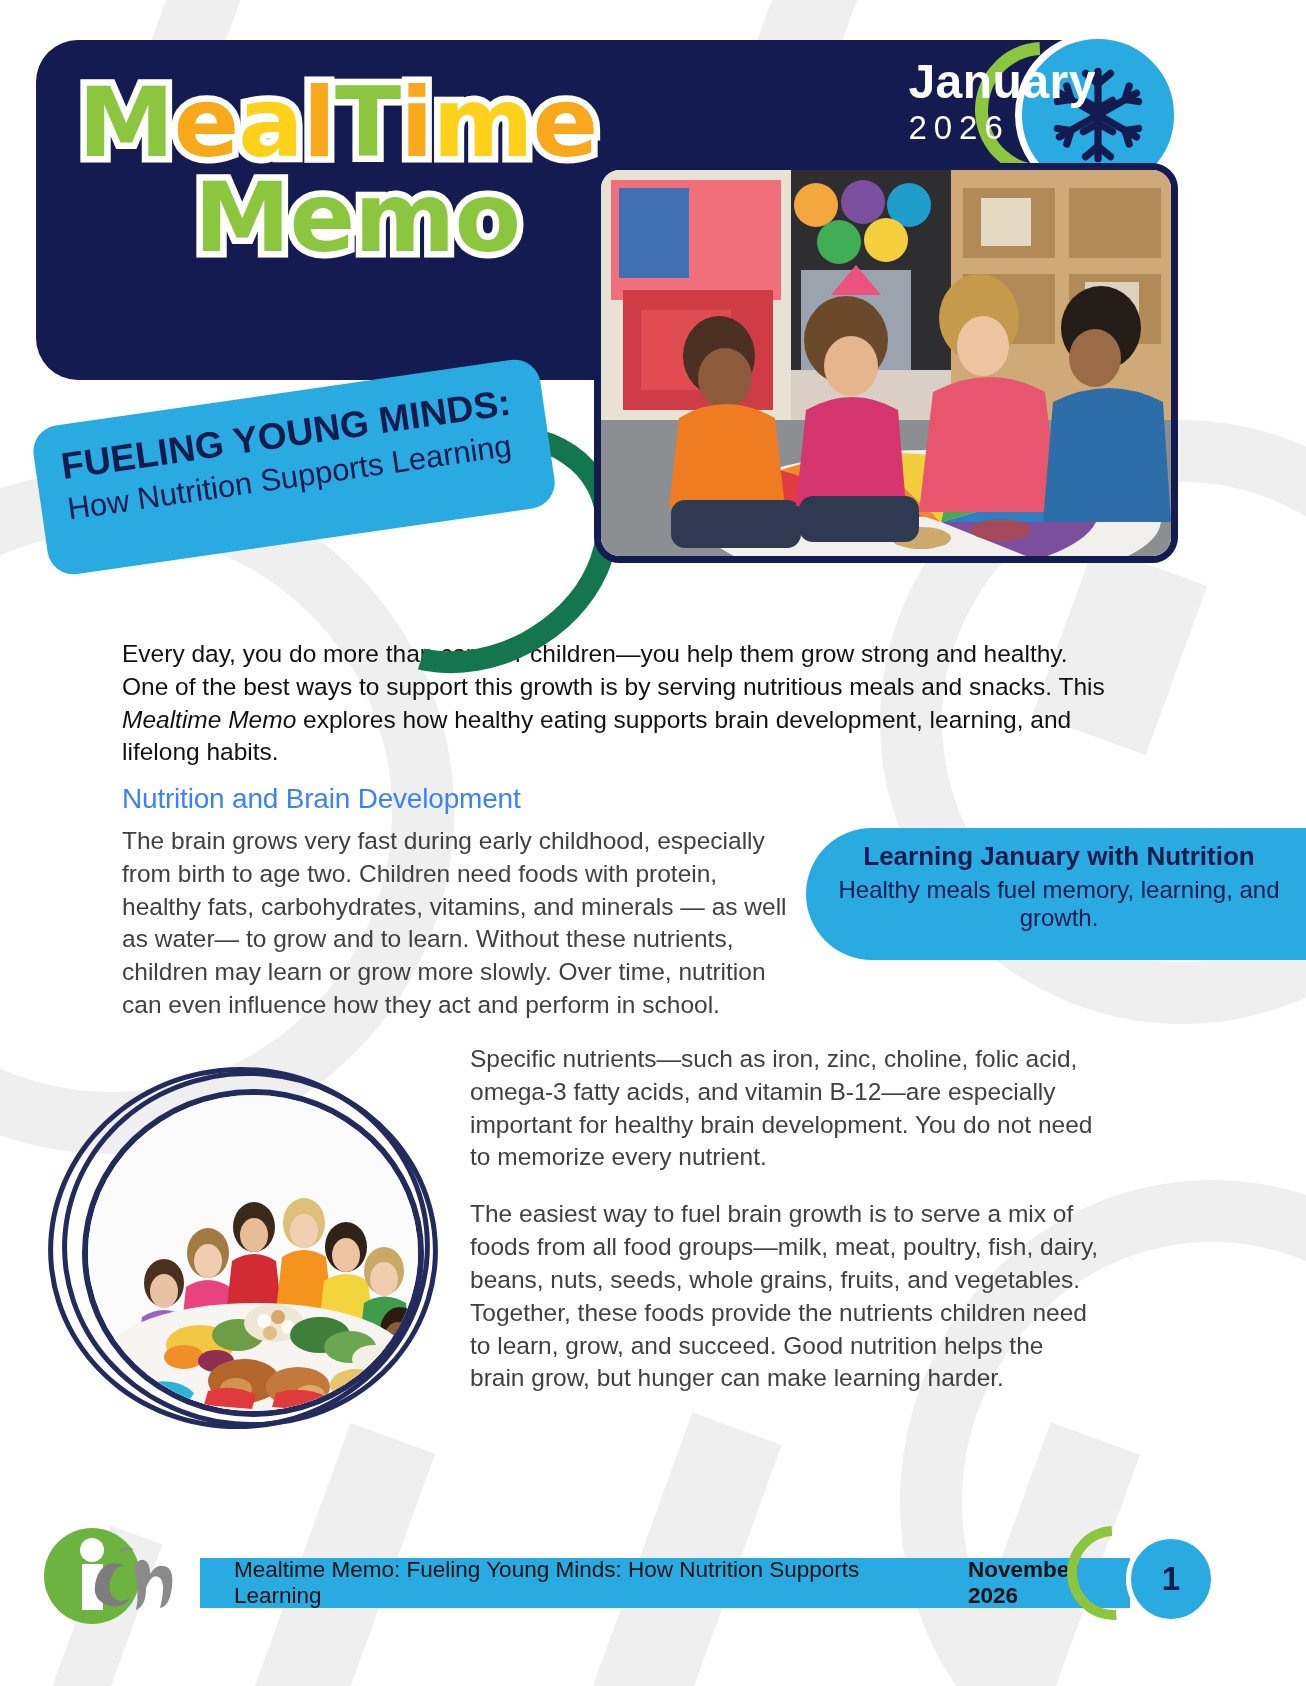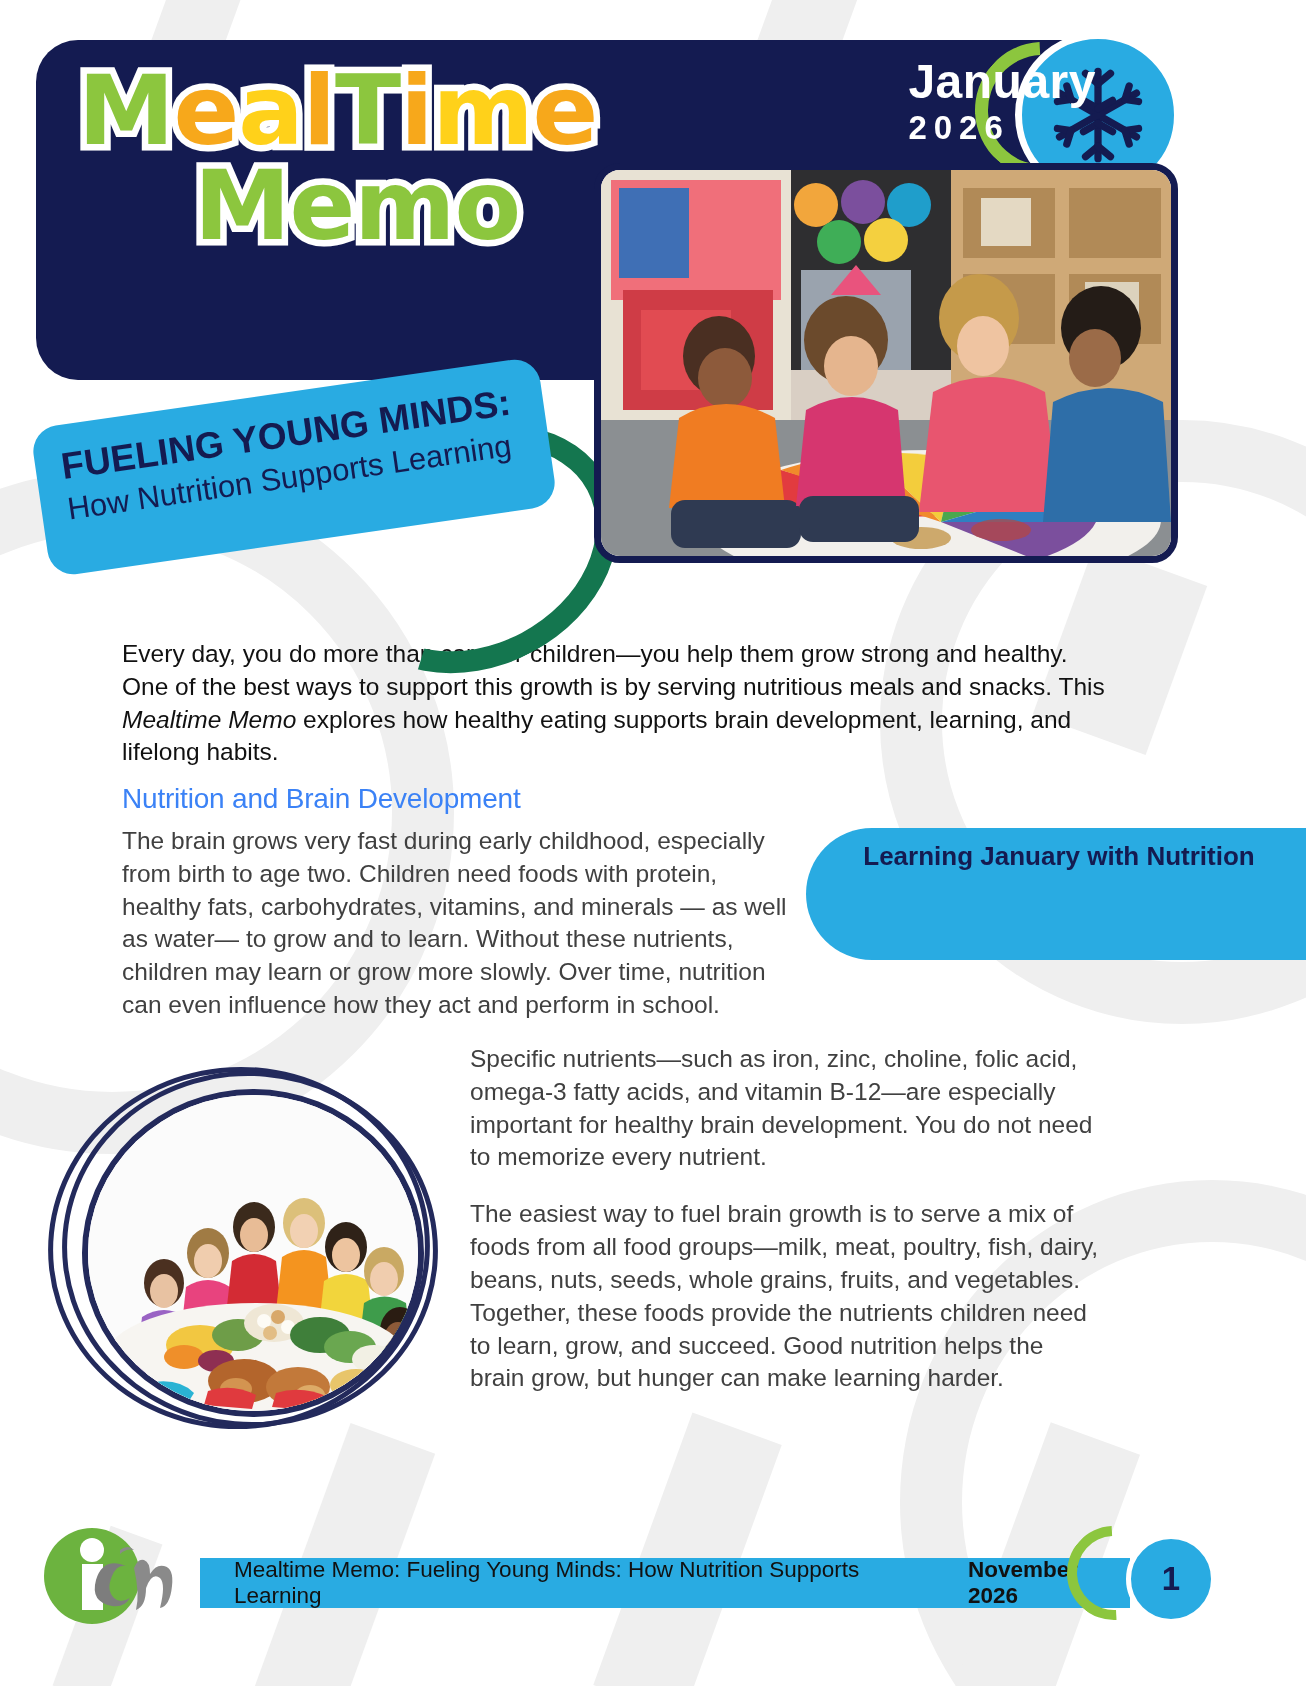--- a/index.html
+++ b/index.html
@@ -52,28 +52,27 @@
     font-size: 48px;
     font-weight: bold;
     line-height: 1;
     letter-spacing: 0.5px;
   }
   .header-year {
     font-size: 33px;
     letter-spacing: 7px;
     line-height: 1.35;
     padding-right: 2px;
-    font-weight: bold;
   }
 
   
   .logo-wrap {
     position: absolute;
     left: 78px;
-    top: 66px;
+    top: 78px;
     z-index: 10;
     width: 620px;
     height: 240px;
   }
   .logo-line {
     font-family: "DejaVu Sans", sans-serif;
     font-weight: bold;
     line-height: 0.92;
     white-space: nowrap;
     -webkit-text-stroke: 13px #ffffff;
@@ -441,20 +440,21 @@
 
   <div class="intro"><span>Every day, you do more than care for children—you help them grow strong and healthy. One of the best ways to support this growth is by serving nutritious meals and snacks. This </span><em>Mealtime Memo</em><span> explores how healthy eating supports brain development, learning, and lifelong habits.</span></div>
 
   <div class="left-col">
     <div class="sec-head">Nutrition and Brain Development</div>
     <div class="body-text">The brain grows very fast during early childhood, especially from birth to age two. Children need foods with protein, healthy fats, carbohydrates, vitamins, and minerals — as well as water— to grow and to learn. Without these nutrients, children may learn or grow more slowly. Over time, nutrition can even influence how they act and perform in school.</div>
   </div>
 
   <div class="callout">
     <div class="callout-title">Learning January with Nutrition</div>
+    <div class="callout-body">Healthy meals fuel memory, learning, and growth.</div>
   </div>
 
   <div class="food-circle-wrap">
     <div class="ring ring-outer"></div>
     <div class="ring ring-mid"></div>
     <div class="ring-photo">
       <svg viewBox="0 0 330 316" preserveAspectRatio="none" aria-hidden="true">
         <rect width="330" height="316" fill="#fbfbfb"></rect>
 
         <g>

